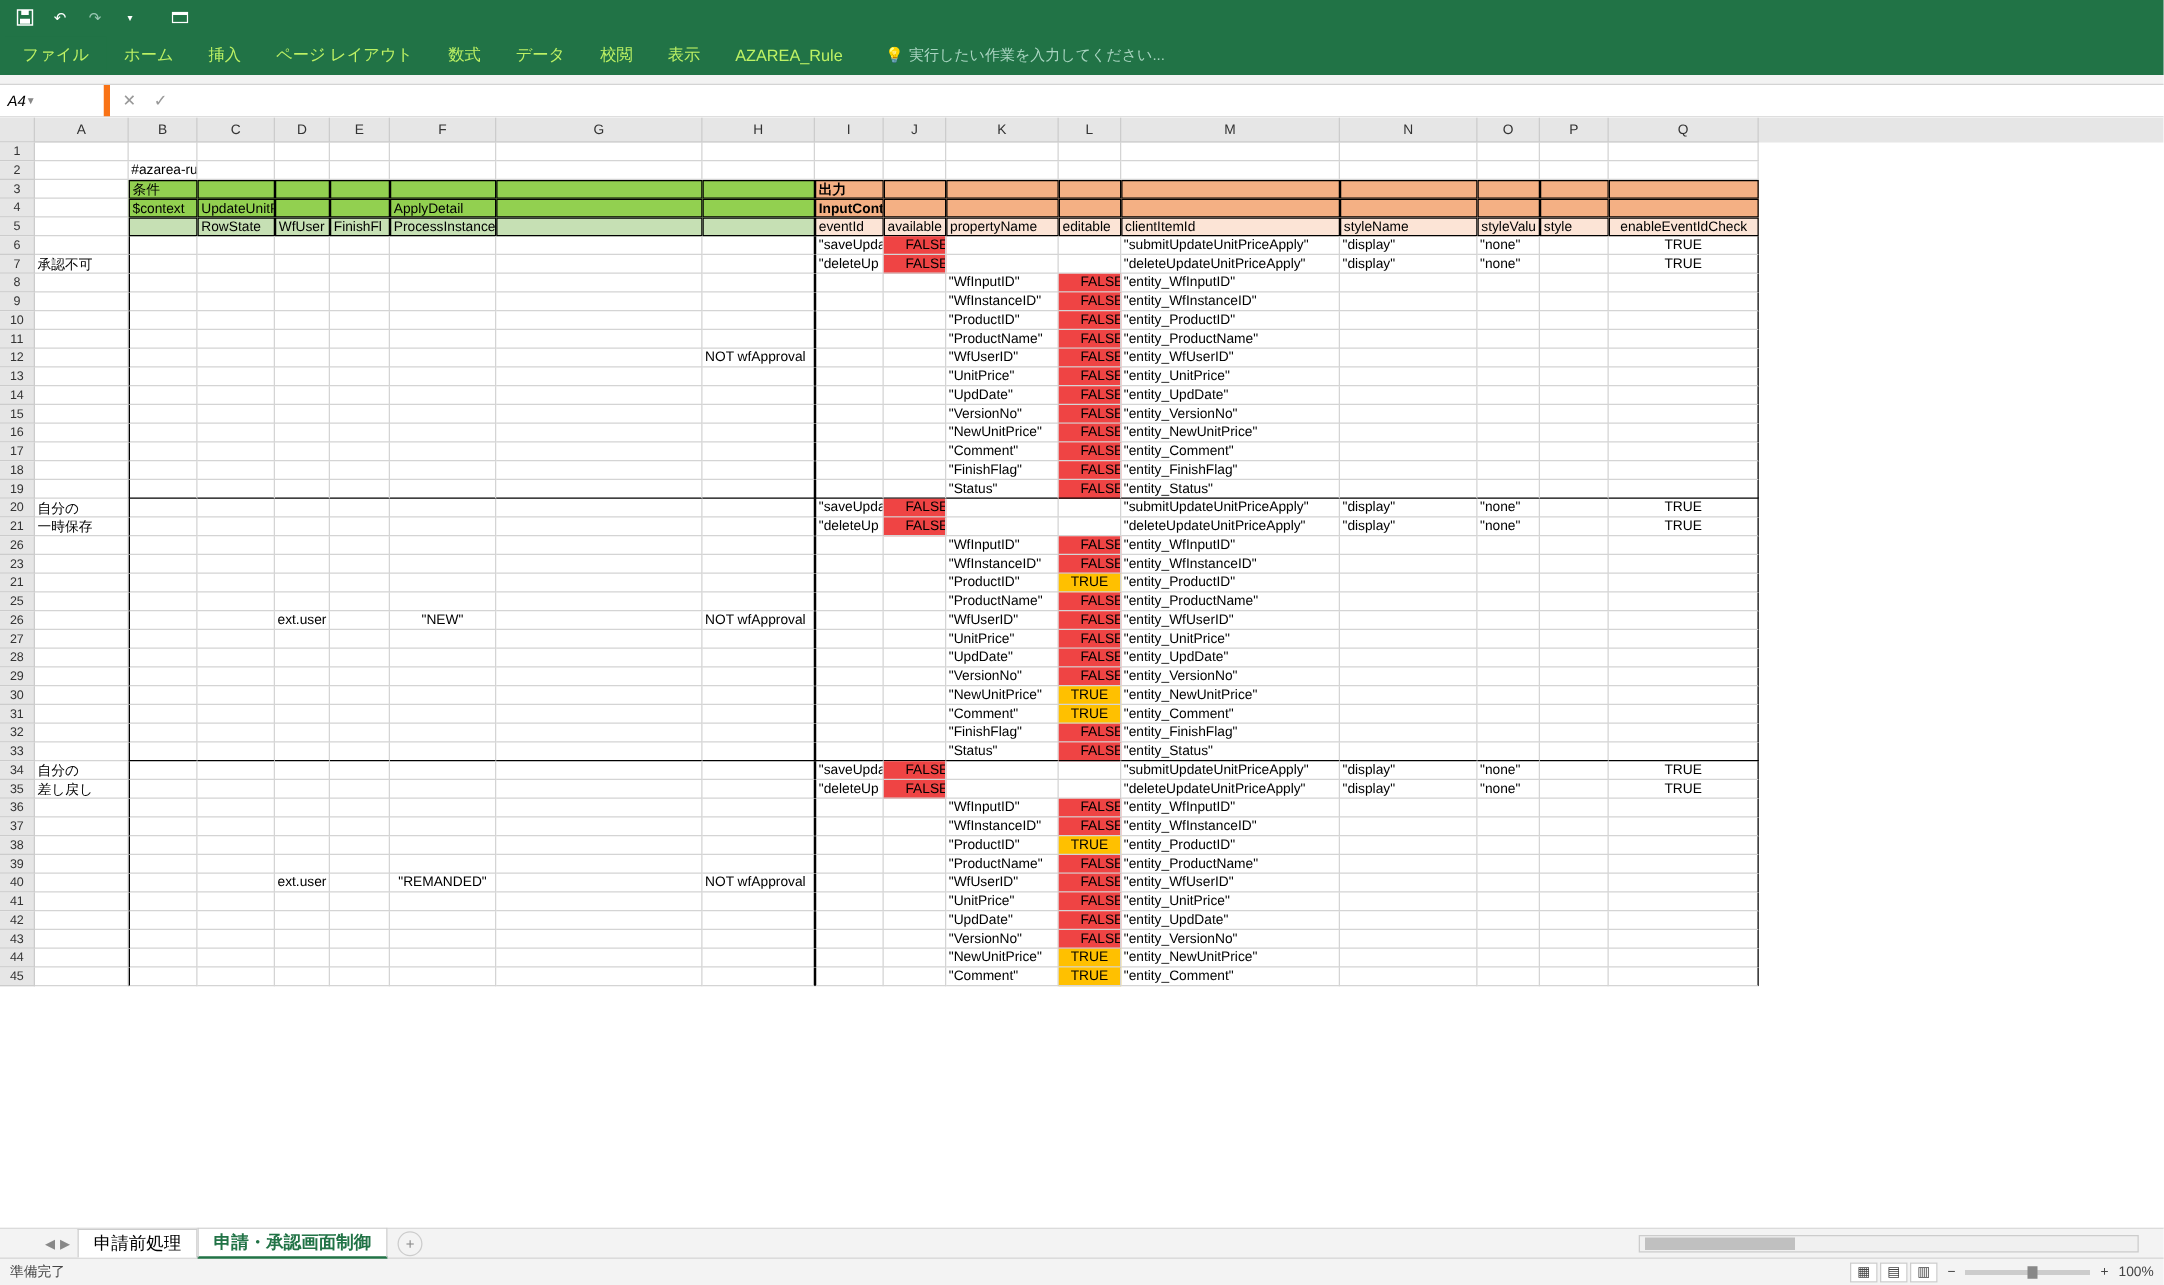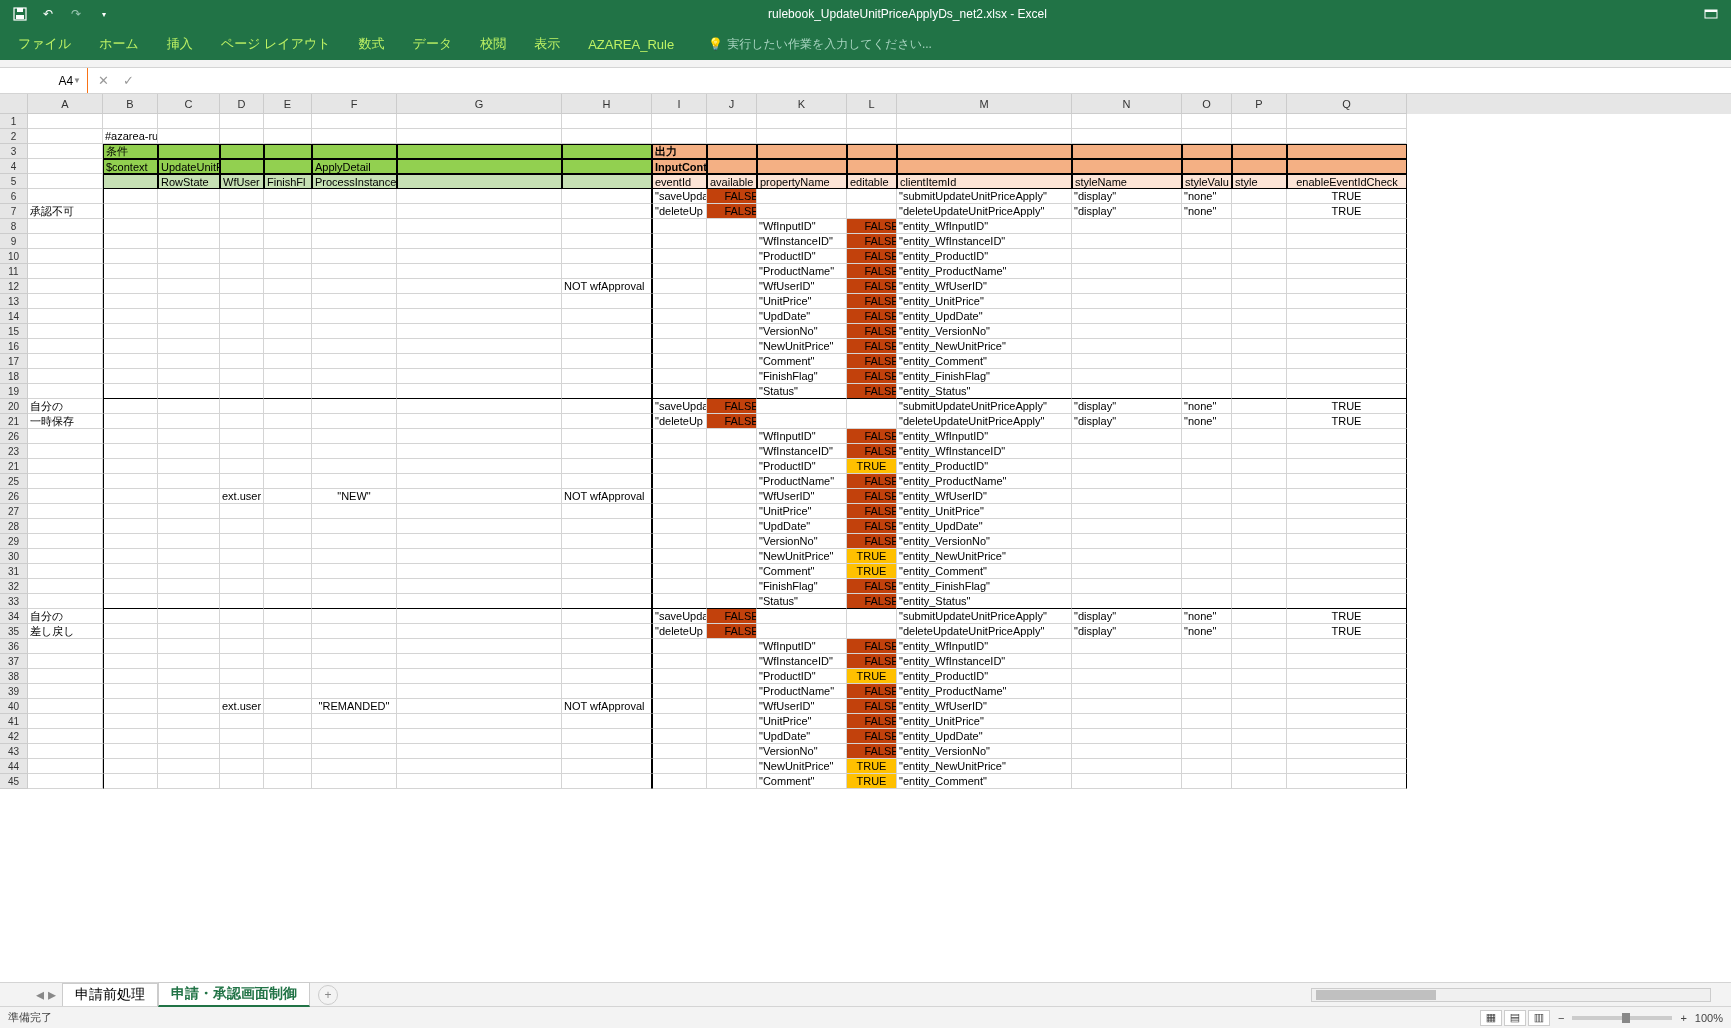--- a/index.html
+++ b/index.html
@@ -13,21 +13,21 @@
 .titlebar .wc-btn { width: 40px; height: 28px; display: flex; align-items: center; justify-content: center; }
 
 .ribbon-tabs { background: #217346; height: 32px; display: flex; align-items: center; padding: 0 4px; }
 .ribbon-tab { color: #bef264; padding: 6px 14px; font-size: 13px; cursor: pointer; }
 .ribbon-tab.file { background: #217346; }
 .tell-me { color: #a8d4c0; font-size: 12px; margin-left: 20px; display: flex; align-items: center; gap: 4px; }
 
 .ribbon-content { background: #f3f3f3; height: 8px; border-bottom: 1px solid #d4d4d4; }
 
 .formula-bar { height: 26px; display: flex; align-items: center; border-bottom: 1px solid #d4d4d4; background: #fff; }
-.name-box { width: 88px; padding: 0 6px; font-size: 12px; border-right: 1px solid #f97316; height: 100%; display: flex; align-items: center; justify-content: flex-end; }
+.name-box { width: 88px; padding: 0 6px; font-size: 12px; border-right: 5px solid #f97316; height: 100%; display: flex; align-items: center; justify-content: flex-start; font-style: italic; }
 .name-box .dd { color: #888; font-size: 8px; }
 .fx-controls { display: flex; align-items: center; padding: 0 10px; gap: 14px; color: #999; }
 .fx-controls span { font-size: 13px; }
 .fx-label { font-style: italic; color: #666; font-size: 12px; margin-top: 45px; }
 .formula-input { flex: 1; padding: 0 6px; font-size: 12px; }
 
 .grid-container { position: relative; height: calc(100vh - 28px - 32px - 8px - 26px - 24px - 22px); overflow: hidden; background: #fff; }
 .col-headers { display: flex; height: 20px; background: #e6e6e6; }
 .row-header-spacer { width: 28px; background: #e6e6e6; border-right: 1px solid #ccc; border-bottom: 1px solid #ccc; }
 .col-header { border-right: 1px solid #ccc; border-bottom: 1px solid #ccc; display: flex; align-items: center; justify-content: center; font-size: 11px; color: #333; }
@@ -41,21 +41,21 @@
 .c-K{width:90px;} .c-L{width:50px;} .c-M{width:175px;} .c-N{width:110px;} .c-O{width:50px;}
 .c-P{width:55px;} .c-Q{width:120px;}
 
 .green-hdr { background: #92d050; border: 1px solid #000; font-weight: normal; }
 .green-sub { background: #c6e0b4; border: 1px solid #000; }
 .orange-hdr { background: #f4b084; border: 1px solid #000; font-weight: bold; }
 .orange-sub { background: #fce4d6; border: 1px solid #000; }
 .thick-border-l { border-left: 1px solid #000; }
 .thick-border-r { border-right: 1px solid #000; }
 .thick-border-b { border-bottom: 1px solid #000; }
-.blue-cell { background: #c2410c; color: #000; justify-content: center; padding-left: 22px; }
+.blue-cell { background: #ef4444; color: #000; justify-content: center; padding-left: 22px; }
 .orange-cell { background: #ffc000; color: #000; justify-content: center; }
 .center { justify-content: center; }
 
 .sheet-tabs { height: 24px; background: #f3f3f3; border-top: 1px solid #d4d4d4; display: flex; align-items: center; padding-left: 30px; }
 .sheet-nav { display: flex; gap: 4px; padding: 0 6px; color: #888; }
 .sheet-tab { padding: 2px 12px; font-size: 14px; border: 1px solid #ccc; border-bottom: none; background: #fff; cursor: pointer; }
 .sheet-tab.active { background: #fff; border-bottom: 2px solid #217346; color: #217346; font-weight: bold; }
 .sheet-add { margin-left: 8px; color: #888; width: 20px; height: 20px; border: 1px solid #ccc; border-radius: 50%; display: flex; align-items: center; justify-content: center; font-size: 12px; }
 .hscroll { flex: 1; display: flex; justify-content: flex-end; padding-right: 20px; }
 .hscroll-bar { width: 400px; height: 14px; background: #f0f0f0; border: 1px solid #ccc; display: flex; align-items: center; }
@@ -83,21 +83,20 @@
     <div class="qat-btn">
         <span style="color:#fff">↶</span>
       </div>
     <div class="qat-btn">
         <span style="color:#9ac7b3">↷</span>
       </div>
     <div class="qat-btn">
         <span style="color:#fff;font-size:8px">▾</span>
       </div>
   </div>
-  <div class="title">rulebook_UpdateUnitPriceApplyDs_net2.xlsx - Excel</div>
   <div class="window-controls">
     <div class="wc-btn">
       <svg width="14" height="10" viewBox="0 0 14 10">
           <rect x="1" y="1" width="12" height="8" fill="none" stroke="#fff"></rect>
           <rect x="1" y="1" width="12" height="2" fill="#fff"></rect>
         </svg>
     </div>
   </div>
 </div>
 

